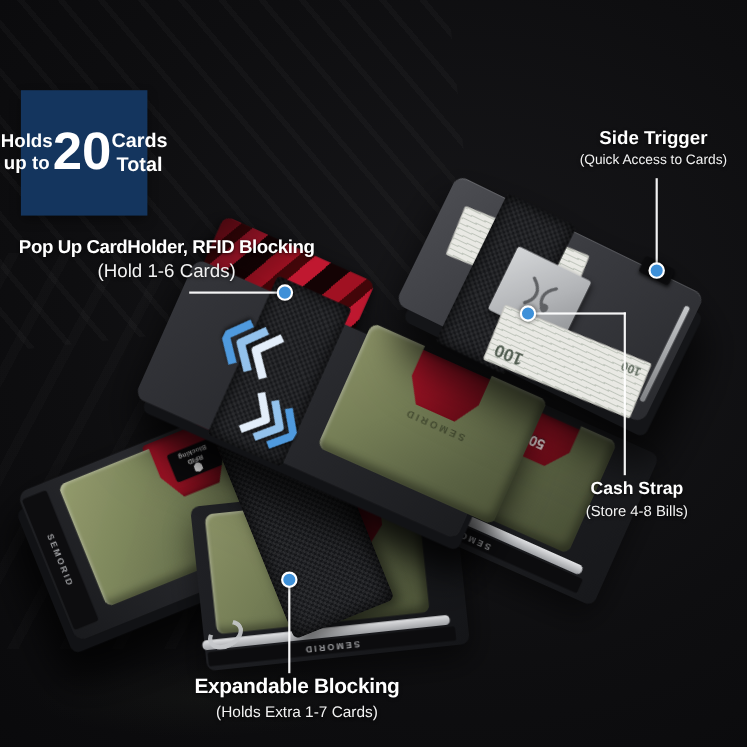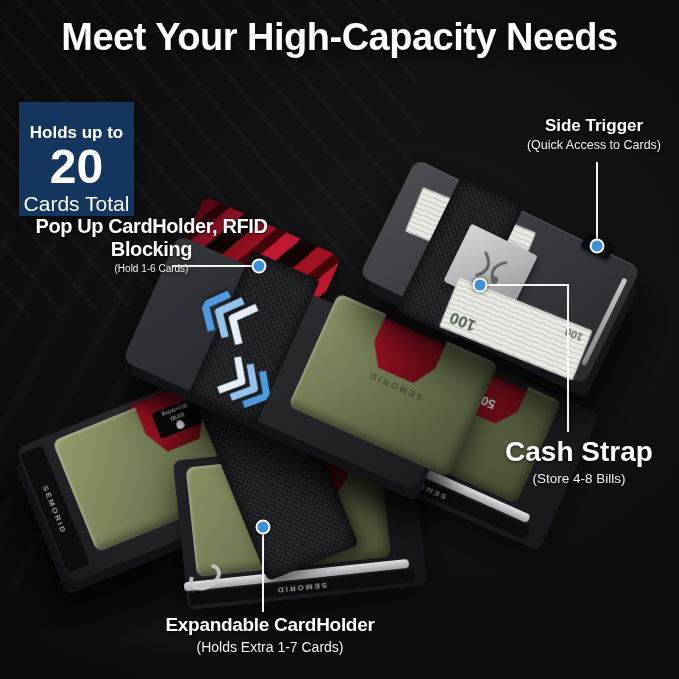--- a/index.html
+++ b/index.html
@@ -121,36 +121,36 @@
   .c2-rail{position:absolute;left:-2px;top:122px;width:226px;height:9px;}
   .c2-edge{position:absolute;left:2px;top:133px;width:226px;height:13px;}
   
   .chev{position:absolute;z-index:20;filter:drop-shadow(1px 2px 2px rgba(0,0,0,.6));}
   .chev-popup{left:196px;top:288px;transform:rotate(206deg) scale(.85);}
   .chev-expand{left:214px;top:356px;transform:rotate(30deg) scale(.8);}
   
   .title{left:0;top:16px;width:679px;text-align:center;font-size:38px;font-weight:bold;letter-spacing:-0.5px;
     color:#fff;text-shadow:0 2px 0 rgba(0,0,0,.35), 0 4px 8px rgba(0,0,0,.55);z-index:30;}
   .cap-badge{left:19px;top:82px;width:115px;height:114px;background:#14355e;z-index:30;
-    display:flex;flex-direction:column;align-items:center;justify-content:flex-end;text-align:center;
-    box-shadow:0 4px 10px rgba(0,0,0,.4);margin-top:20px;}
+    display:flex;flex-direction:row;align-items:center;justify-content:center;text-align:center;
+    box-shadow:0 4px 10px rgba(0,0,0,.4);}
   .cap-badge .b1{font-size:17px;font-weight:bold;}
   .cap-badge .bn{font-size:48px;font-weight:bold;line-height:1.02;}
-  .cap-badge .b2{font-size:21px;font-weight:normal;}
+  .cap-badge .b2{font-size:18px;font-weight:bold;}
   .callout{position:absolute;text-align:center;z-index:30;text-shadow:0 1px 3px rgba(0,0,0,.7);}
   .callout .lbl{font-weight:bold;}
   .callout .sub{font-weight:normal;color:#f2f2f2;}
   .co-popup{left:11px;top:215px;width:281px;}
-  .co-popup .lbl{font-size:20px;letter-spacing:-0.4px;}
-  .co-popup .sub{font-size:10px;margin-top:2px;}
+  .co-popup .lbl{font-size:17px;letter-spacing:-0.4px;}
+  .co-popup .sub{font-size:17px;margin-top:2px;}
   .co-side{left:494px;top:116px;width:200px;}
   .co-side .lbl{font-size:17px;}
   .co-side .sub{font-size:12.5px;margin-top:2px;}
   .co-cash{left:479px;top:436px;width:200px;}
-  .co-cash .lbl{font-size:28px;}
+  .co-cash .lbl{font-size:16px;}
   .co-cash .sub{font-size:13.5px;margin-top:3px;}
   .co-back{left:120px;top:614px;width:300px;}
   .co-back .lbl{font-size:19px;letter-spacing:-0.3px;}
   .co-back .sub{font-size:14px;margin-top:3px;}
   .lead{position:absolute;background:#fff;opacity:.95;z-index:29;}
   .ln-popup{left:172px;top:265px;width:84px;height:2px;}
   .ln-side{left:596px;top:162px;width:2px;height:78px;}
   .ln-cash-h{left:484px;top:284px;width:85px;height:2px;}
   .ln-cash-v{left:567px;top:284px;width:2px;height:148px;}
   .ln-back{left:262px;top:531px;width:2px;height:81px;}
@@ -266,42 +266,41 @@
     <path d="M6 4 L26 28 L6 52" fill="none" stroke="#e3eefa" stroke-width="9" stroke-linejoin="round"></path>
     <path d="M24 4 L44 28 L24 52" fill="none" stroke="#93c2ec" stroke-width="9" stroke-linejoin="round"></path>
     <path d="M42 4 L62 28 L42 52" fill="none" stroke="#4f9ade" stroke-width="9" stroke-linejoin="round"></path>
   </svg>
   <svg class="chev chev-expand" width="64" height="56" viewBox="0 0 64 56">
     <path d="M6 4 L26 28 L6 52" fill="none" stroke="#e3eefa" stroke-width="9" stroke-linejoin="round"></path>
     <path d="M24 4 L44 28 L24 52" fill="none" stroke="#93c2ec" stroke-width="9" stroke-linejoin="round"></path>
     <path d="M42 4 L62 28 L42 52" fill="none" stroke="#4f9ade" stroke-width="9" stroke-linejoin="round"></path>
   </svg>
 
-  <div class="abs title">Meet Your High-Capacity Needs</div>
 
   <div class="abs cap-badge">
     <div class="b1">Holds up to</div>
     <div class="bn">20</div>
     <div class="b2">Cards Total</div>
   </div>
 
   <div class="callout co-popup">
     <div class="lbl">Pop Up CardHolder, RFID Blocking</div>
     <div class="sub">(Hold 1-6 Cards)</div>
   </div>
   <div class="callout co-side">
     <div class="lbl">Side Trigger</div>
     <div class="sub">(Quick Access to Cards)</div>
   </div>
   <div class="callout co-cash">
     <div class="lbl">Cash Strap</div>
     <div class="sub">(Store 4-8 Bills)</div>
   </div>
   <div class="callout co-back">
-    <div class="lbl">Expandable CardHolder</div>
+    <div class="lbl">Expandable Blocking</div>
     <div class="sub">(Holds Extra 1-7 Cards)</div>
   </div>
 
   <div class="lead ln-popup"></div>
   <div class="lead ln-side"></div>
   <div class="lead ln-cash-h"></div>
   <div class="lead ln-cash-v"></div>
   <div class="lead ln-back"></div>
 
   <div class="dot dot-popup"></div>

